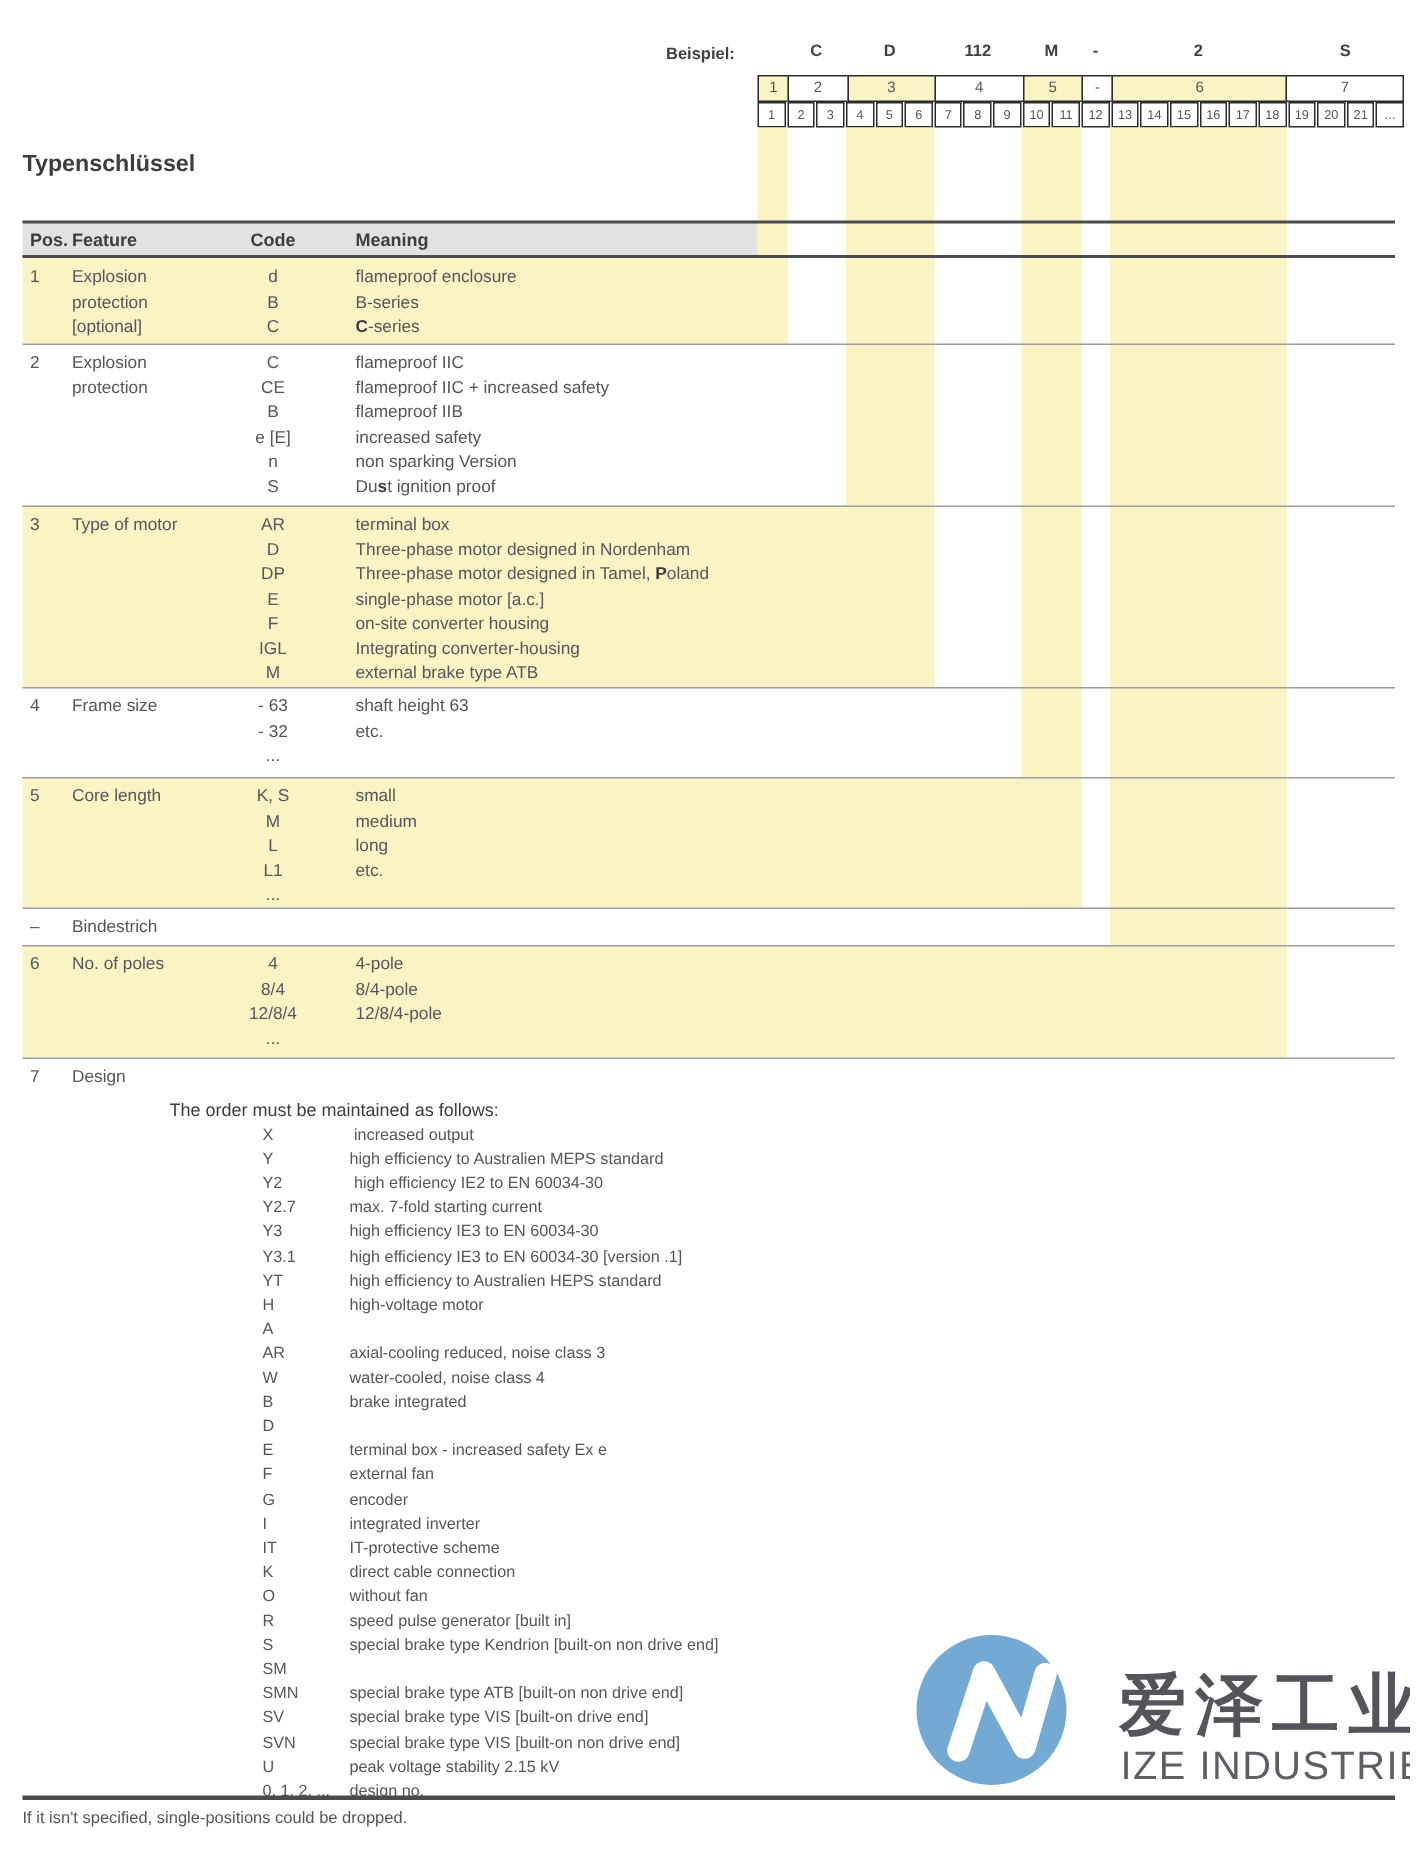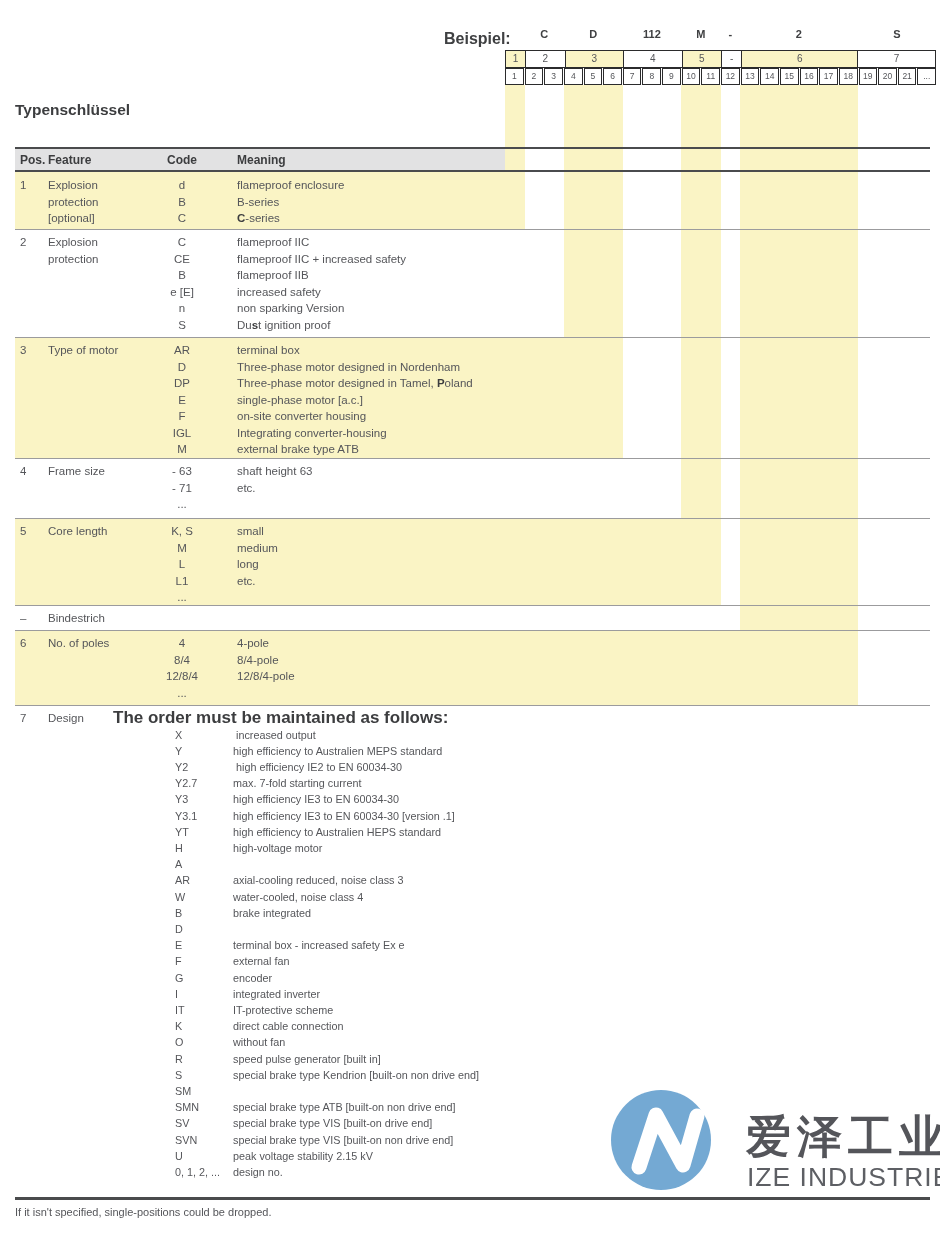--- a/index.html
+++ b/index.html
@@ -1,19 +1,19 @@
 <!DOCTYPE html>
 <html><head>
 <meta charset="utf-8">
 <style>
   html,body{margin:0;padding:0;background:#ffffff;}
   #page{position:relative;width:944px;height:1235px;background:#fff;overflow:hidden;
         font-family:"Liberation Sans",sans-serif;color:var(--text,#55565a);}
   
-  #beispiel-label{position:absolute;left:444px;top:30px;font-size:16px;font-weight:bold;color:#3f4042;}
+  #beispiel-label{position:absolute;left:444px;top:30px;font-size:11px;font-weight:bold;color:#3f4042;}
   #letters-row{position:absolute;left:505px;top:28px;width:431px;height:15px;display:flex;}
   #letters-row .letter{text-align:center;font-size:11px;font-weight:bold;color:#3f4042;}
   #groups-row{position:absolute;left:505px;top:50px;width:431px;height:18px;display:flex;}
   #groups-row .gbox{box-sizing:border-box;border:1px solid #2b2b2c;margin-left:-1px;
         text-align:center;font-size:10px;line-height:16px;color:#55565a;background:#fff;}
   #groups-row .gbox:first-child{margin-left:0;}
   #groups-row .gbox.hl{background:var(--highlight,#faf4c5);}
   #cells-row{position:absolute;left:505px;top:68px;width:431px;height:17px;display:flex;gap:1px;}
   #cells-row .cbox{box-sizing:border-box;flex:1;border:1px solid #2b2b2c;background:#fff;
         text-align:center;font-size:8.5px;line-height:14px;color:#55565a;}
@@ -33,21 +33,21 @@
   .trow{position:relative;font-size:11.5px;line-height:16.5px;}
   .row-bg{position:absolute;left:0;top:0;bottom:0;background:var(--highlight,#faf4c5);}
   .row-inner{position:relative;display:flex;padding-top:5px;}
   .entry-line{display:flex;}
   .entry-code{width:62px;flex:none;text-align:center;}
   .entry-meaning{flex:1;padding-left:24px;box-sizing:border-box;white-space:pre-wrap;}
   .entries{flex:1;display:flex;flex-direction:column;}
   b{color:#3c3d3f;}
   
   .design-feature{width:65px;flex:none;}
-  .design-note{flex:1;font-weight:bold;color:#3c3d3f;font-size:17px;}
+  .design-note{flex:1;font-weight:normal;color:#3c3d3f;font-size:12px;margin-top:22px;}
   .design-items{position:relative;}
   .design-item{display:flex;padding-left:160px;line-height:16.2px;font-size:10.8px;}
   .design-item .dcode{width:58px;flex:none;}
   .design-item .dmeaning{flex:1;white-space:pre-wrap;}
   
   .hline{position:absolute;left:15px;width:915px;z-index:4;}
   .hline.dark{height:2px;background:var(--border-dark,#4a4b4d);}
   .hline.thin{height:1px;background:var(--border-light,#9b9b9d);}
   .hline.bottom{height:3px;background:var(--border-dark,#4a4b4d);}
   
@@ -225,21 +225,21 @@
           <div class="col-pos">4</div>
           <div class="col-feature">
             <div>Frame size</div>
           </div>
           <div class="entries">
             <div class="entry-line">
               <div class="entry-code">- 63</div>
               <div class="entry-meaning">shaft height 63</div>
             </div>
             <div class="entry-line">
-              <div class="entry-code">- 71</div>
+              <div class="entry-code">- 32</div>
               <div class="entry-meaning">etc.</div>
             </div>
             <div class="entry-line">
               <div class="entry-code">...</div>
               <div class="entry-meaning"></div>
             </div>
           </div>
         </div>
       </div>
       <div class="trow" style="height: 87px;">

